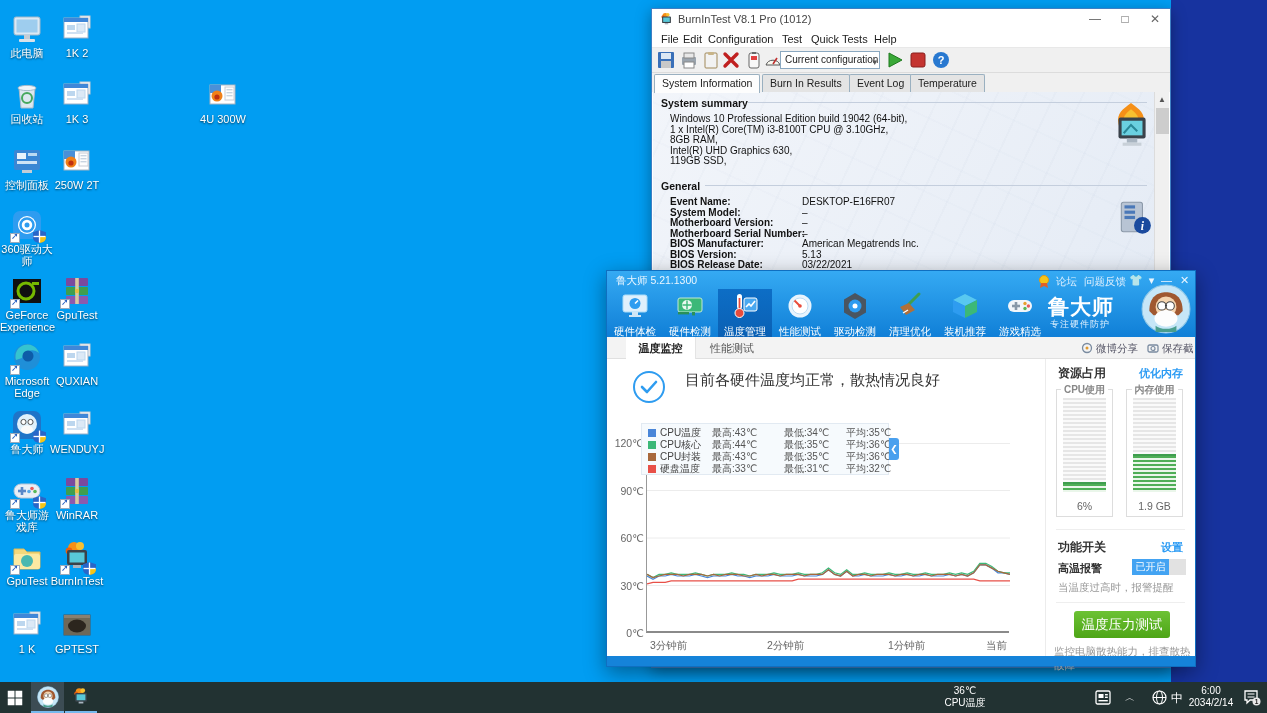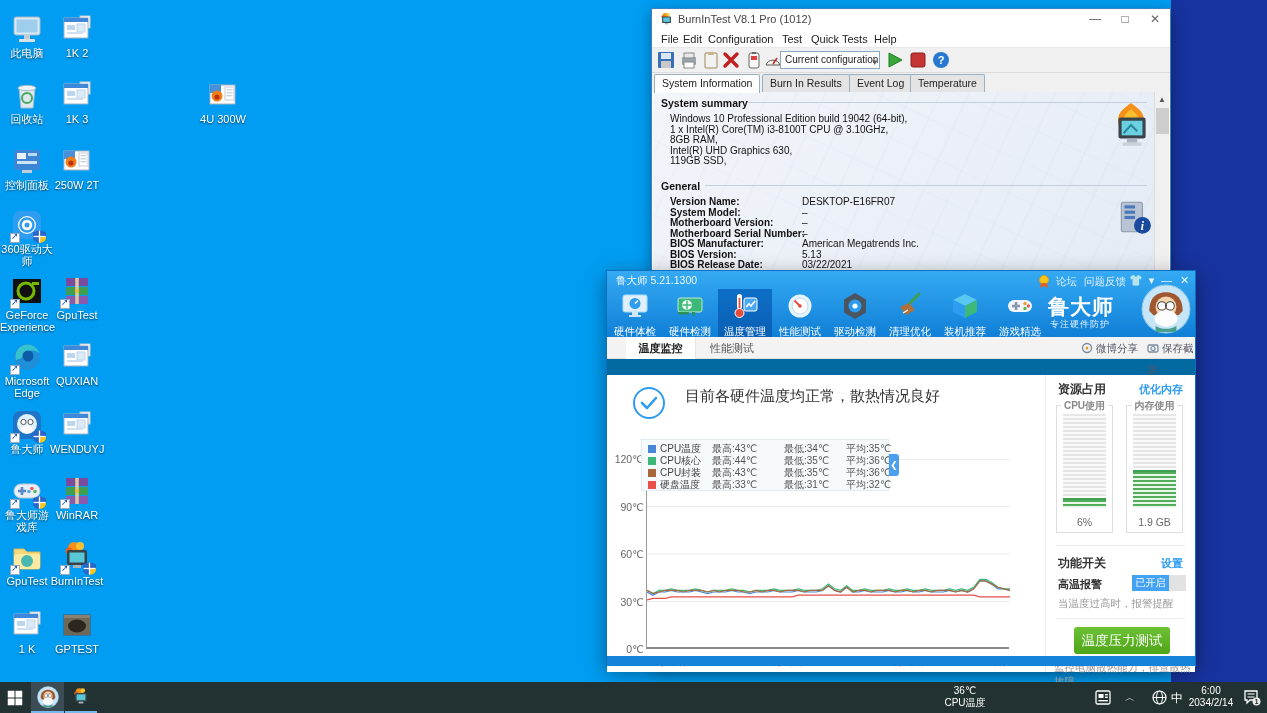--- a/index.html
+++ b/index.html
@@ -39,40 +39,40 @@
   .bit-h { position:absolute; left:8px; font-size:10.5px; font-weight:bold; color:#111; background:transparent; }
   .bit-hr { position:absolute; height:1px; background:#c4cedd; right:22px; }
   .bit-line { position:absolute; left:17px; font-size:10px; color:#111; }
   .bit-lbl { position:absolute; left:17px; font-size:10px; font-weight:bold; color:#111; }
   .bit-val { position:absolute; left:149px; font-size:10px; color:#111; }
   #bit-scroll { position:absolute; top:0; right:0; width:15px; bottom:0; background:#f0f0f0; border-left:1px solid #dcdcdc; }
   #bit-scroll .up { height:15px; text-align:center; font-size:8px; color:#555; line-height:15px; background:#f0f0f0; }
   #bit-scroll .thumb { position:absolute; top:16px; left:1px; width:13px; height:26px; background:#cdcdcd; }
 
   
-  #lds { position:absolute; left:606px; top:270px; width:590px; height:397px; background:#0369a1; box-shadow:0 6px 20px rgba(0,0,0,.4); border:1px solid #0f6fc0; }
+  #lds { position:absolute; left:606px; top:270px; width:590px; height:397px; background:#f97316; box-shadow:0 6px 20px rgba(0,0,0,.4); border:1px solid #0f6fc0; }
   #lds-header { position:absolute; left:0; top:0; width:100%; height:66px; background:linear-gradient(180deg,#35aaf3,#107fd7); }
   #lds-title { position:absolute; left:9px; top:3px; color:#eaf6ff; font-size:10.5px; }
   .lds-tb-link { position:absolute; top:4px; color:#dff0fe; font-size:10.5px; }
   .lds-tb-ico { position:absolute; top:3px; width:13px; height:13px; color:#eaf6ff; font-size:11px; text-align:center; line-height:13px; }
   .lds-nav { position:absolute; top:18px; width:54px; height:48px; text-align:center; }
   .lds-nav.active { background:linear-gradient(180deg,#0d6ec6,#0a60b4); }
   .lds-nav .nico { width:30px; height:30px; margin:2px auto 0; }
   .lds-nav .nlb { color:#fff; font-size:10.5px; line-height:13px; }
   #lds-logo { position:absolute; left:441px; top:22px; color:#fff; font-size:21px; font-weight:bold; letter-spacing:1px; }
   #lds-slogan { position:absolute; left:443px; top:47px; color:#dff0fe; font-size:9px; letter-spacing:1px; }
   #lds-avatar { position:absolute; left:534px; top:13px; width:50px; height:50px; }
 
   #lds-tabbar { position:absolute; left:0; top:66px; width:100%; height:22px; background:#f3f3f3; border-bottom:1px solid #e0e0e0; }
   .lds-tab { position:absolute; top:0; width:70px; height:22px; line-height:22px; text-align:center; font-size:11px; color:#555; }
   .lds-tab.active { background:#fff; color:#222; border-right:1px solid #e4e4e4; font-weight:bold; }
   .lds-tab-right { position:absolute; top:0; height:22px; line-height:22px; font-size:10.5px; color:#556; }
   .lds-tab-right .mico { display:inline-block; vertical-align:-2px; margin-right:3px; }
 
-  #lds-body { position:absolute; left:0; top:104px; width:588px; height:297px; background:#fff; }
+  #lds-body { position:absolute; left:0; top:88px; width:588px; height:297px; background:#fff; }
   #lds-bottom { position:absolute; left:0; bottom:0; width:100%; height:10px; background:#1583d9; }
 
   
   #check-circle { position:absolute; left:25px; top:11px; width:34px; height:34px; }
   #status-title { position:absolute; left:78px; top:12px; font-size:15px; color:#333; }
   #status-stats { position:absolute; left:79px; top:35px; font-size:11px; color:#888; }
   #status-stats b { color:#1e9df2; font-weight:normal; margin-right:10px; }
 
   
   #plot { position:absolute; left:39px; top:84px; width:363px; height:190px; border-left:1px solid #999; border-bottom:2px solid #8a8a8a; }
@@ -500,21 +500,21 @@
     <div class="pattern"></div>
     <div class="bit-h" style="top:5px">System summary</div>
     <div class="bit-hr" style="left:95px;top:10px"></div>
     <div class="bit-line" style="top:21px">Windows 10 Professional Edition build 19042 (64-bit),</div>
     <div class="bit-line" style="top:31.5px">1 x Intel(R) Core(TM) i3-8100T CPU @ 3.10GHz,</div>
     <div class="bit-line" style="top:42px">8GB RAM,</div>
     <div class="bit-line" style="top:52.5px">Intel(R) UHD Graphics 630,</div>
     <div class="bit-line" style="top:63px">119GB SSD,</div>
     <div class="bit-h" style="top:88px">General</div>
     <div class="bit-hr" style="left:52px;top:93px"></div>
-    <div class="bit-lbl" style="top:104px">Version Name:</div>
+    <div class="bit-lbl" style="top:104px">Event Name:</div>
       <div class="bit-val" style="top:104px">DESKTOP-E16FR07</div>
     <div class="bit-lbl" style="top:114.5px">System Model:</div>
       <div class="bit-val" style="top:114.5px">–</div>
     <div class="bit-lbl" style="top:125px">Motherboard Version:</div>
       <div class="bit-val" style="top:125px">–</div>
     <div class="bit-lbl" style="top:135.5px">Motherboard Serial Number:</div>
       <div class="bit-val" style="top:135.5px">–</div>
     <div class="bit-lbl" style="top:146px">BIOS Manufacturer:</div>
       <div class="bit-val" style="top:146px">American Megatrends Inc.</div>
     <div class="bit-lbl" style="top:156.5px">BIOS Version:</div>

